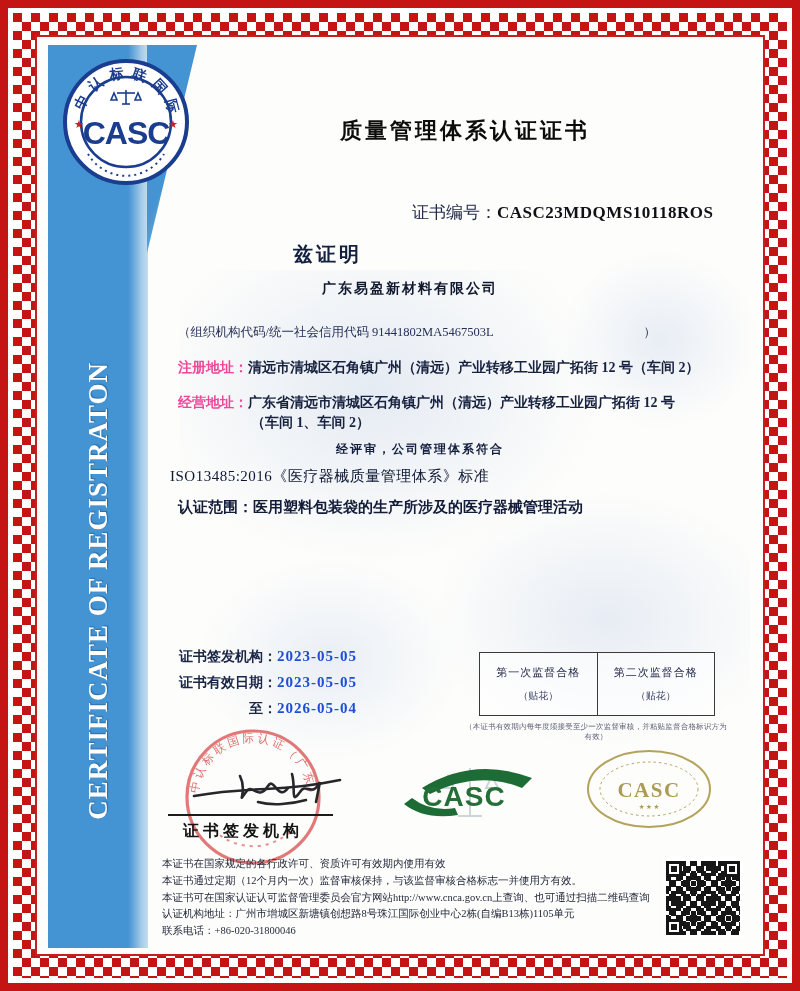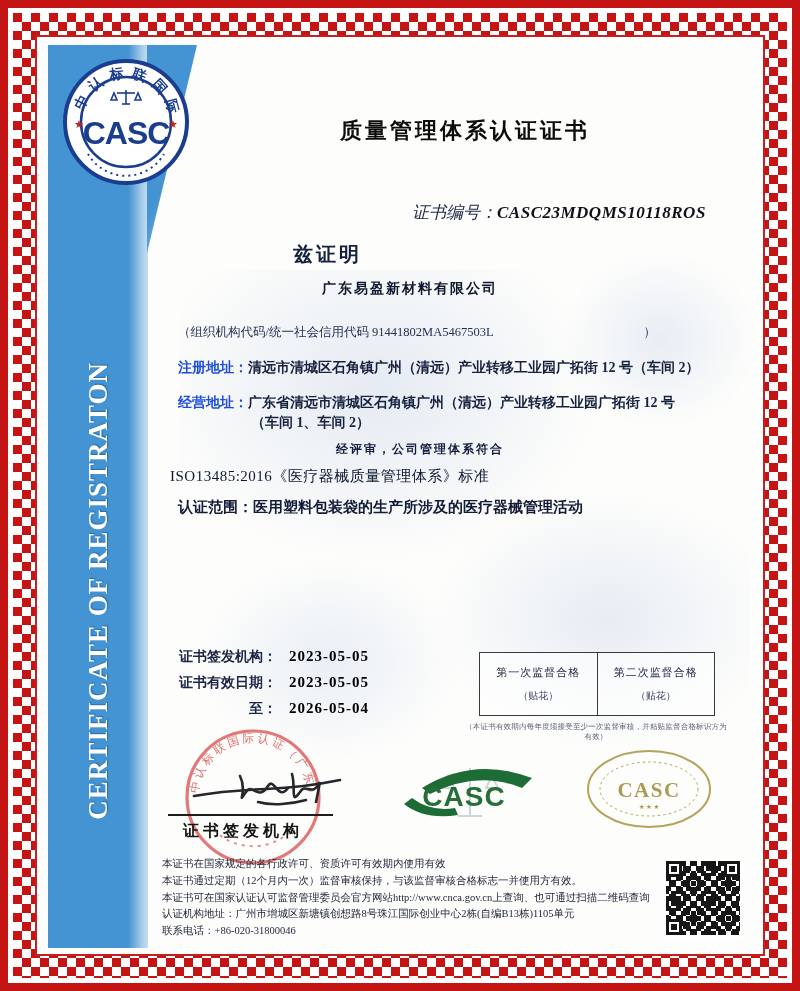--- a/index.html
+++ b/index.html
@@ -34,44 +34,44 @@
   .sidebar-vtext span{writing-mode:vertical-rl;transform:rotate(180deg);
       font-family:"Liberation Serif",serif;font-weight:700;font-size:27px;letter-spacing:1px;
       color:#ffffff;text-shadow:1px 1px 1px rgba(27,77,130,.55);white-space:nowrap;}
 
   
   .emblem{position:absolute;left:62px;top:58px;width:128px;height:128px;}
 
   
   .title{position:absolute;left:200px;top:116px;width:530px;text-align:center;
       font-family:"Liberation Sans",sans-serif;font-weight:700;font-size:22px;color:#0c0c0c;letter-spacing:3px;}
-  .certno{position:absolute;left:412px;top:201px;font-size:17px;color:#101018;font-style:italic;}
+  .certno{position:absolute;left:412px;top:201px;font-size:17px;color:#101018;}
   .certno .lbl{color:#1d2746;}
   .certno .val{font-weight:700;letter-spacing:.5px;}
   .certify{position:absolute;left:293px;top:241px;font-size:20px;font-weight:700;color:#14203f;letter-spacing:3px;}
   .company{position:absolute;left:210px;top:280px;width:400px;text-align:center;
       font-size:14px;font-weight:700;color:#10182e;letter-spacing:2px;}
   .orgline{position:absolute;left:178px;top:324px;width:478px;display:flex;justify-content:space-between;
       font-size:12.5px;color:#232f55;gap:20px;}
   .addr{position:absolute;left:178px;width:552px;font-size:14px;font-weight:700;color:#17223f;line-height:1.45;}
-  .addr .lbl{color:#1d4ed8;}
+  .addr .lbl{color:#ec4899;}
   .addr .line2{display:block;padding-left:73px;}
   .reg{top:358px;}
   .op{top:393px;}
   .assess{position:absolute;left:200px;top:441px;width:440px;text-align:center;
       font-size:12px;font-weight:700;color:#141f3d;letter-spacing:2px;}
   .standard{position:absolute;left:170px;top:467px;width:500px;text-align:left;
       font-size:15px;font-weight:400;color:#0e1833;letter-spacing:.5px;}
   .scope{position:absolute;left:178px;top:498px;width:540px;font-size:15px;font-weight:700;color:#121c38;}
 
   
   .dates{position:absolute;left:165px;top:648px;font-size:14px;color:#1b2647;}
   .dates .row{display:flex;margin-bottom:8px;}
   .dates .lbl{width:112px;text-align:right;font-weight:700;}
-  .dates .val{margin-left:12px;font-weight:700;color:#000000;font-size:15px;letter-spacing:1px;}
+  .dates .val{margin-left:0;font-weight:700;color:#1d4ed8;font-size:15px;letter-spacing:1px;}
 
   
   .sup{position:absolute;left:479px;top:652px;width:234px;height:62px;display:flex;border:1px solid #3a3a3a;background:rgba(255,255,255,.6);}
   .sup .cell{flex:1;border-right:1px solid #3a3a3a;display:flex;flex-direction:column;align-items:center;justify-content:center;gap:9px;}
   .sup .cell:last-child{border-right:none;}
   .sup .t{font-size:11px;color:#23294a;letter-spacing:1px;}
   .sup .s{font-size:10px;color:#3a4163;}
   .supnote{position:absolute;left:462px;top:722px;width:268px;text-align:center;font-size:7.5px;color:#5a5f74;letter-spacing:.2px;}
 
   

